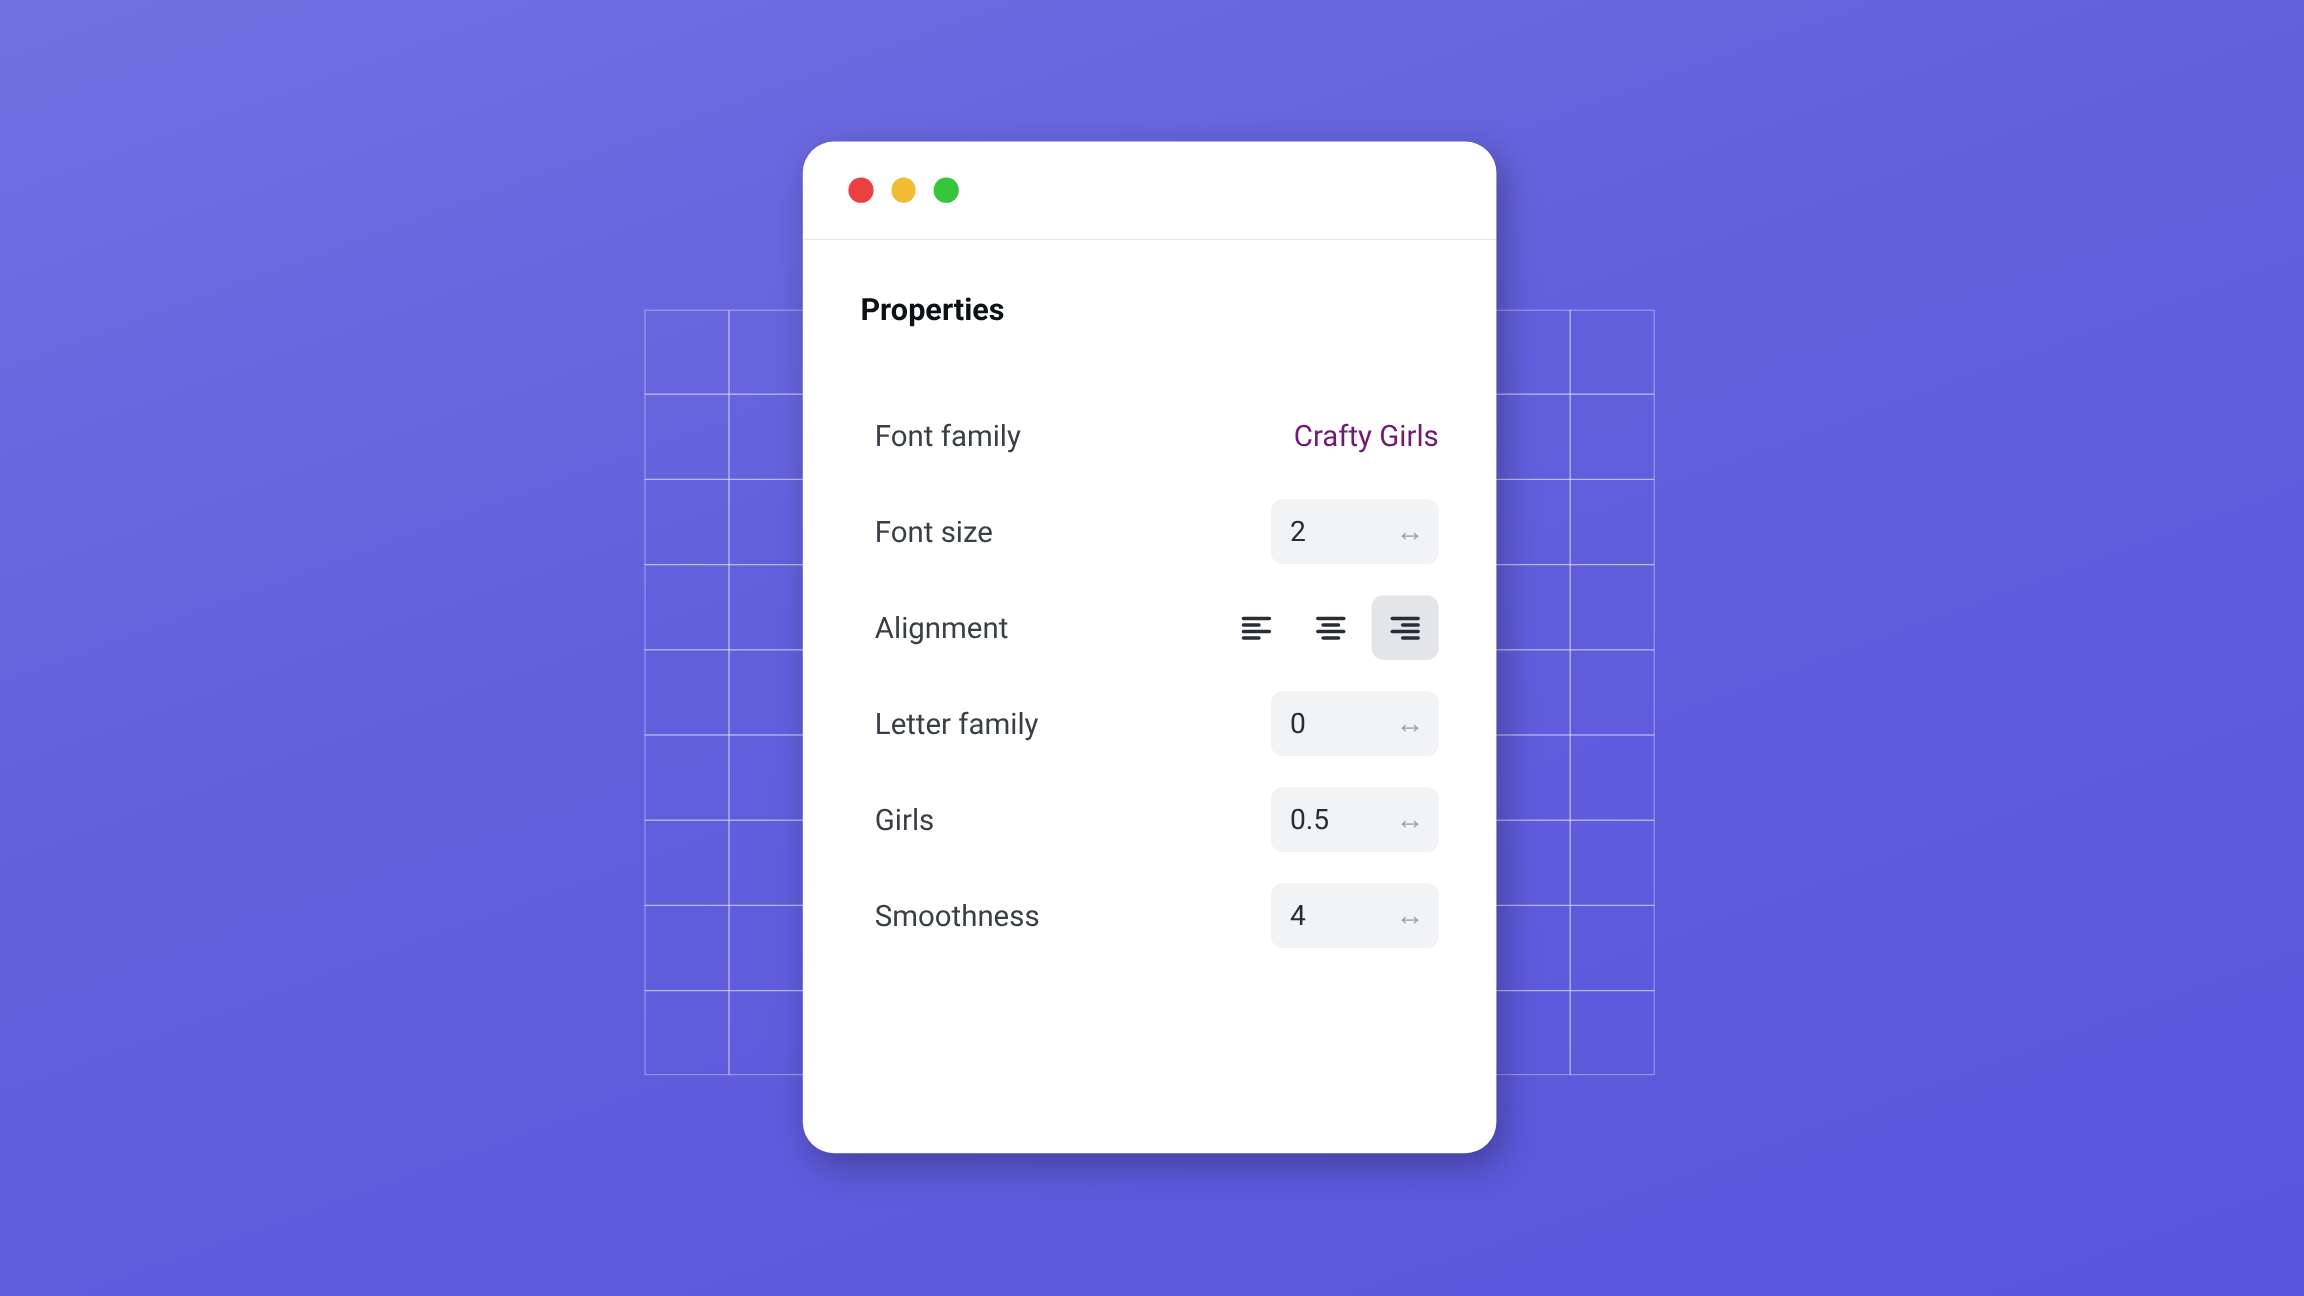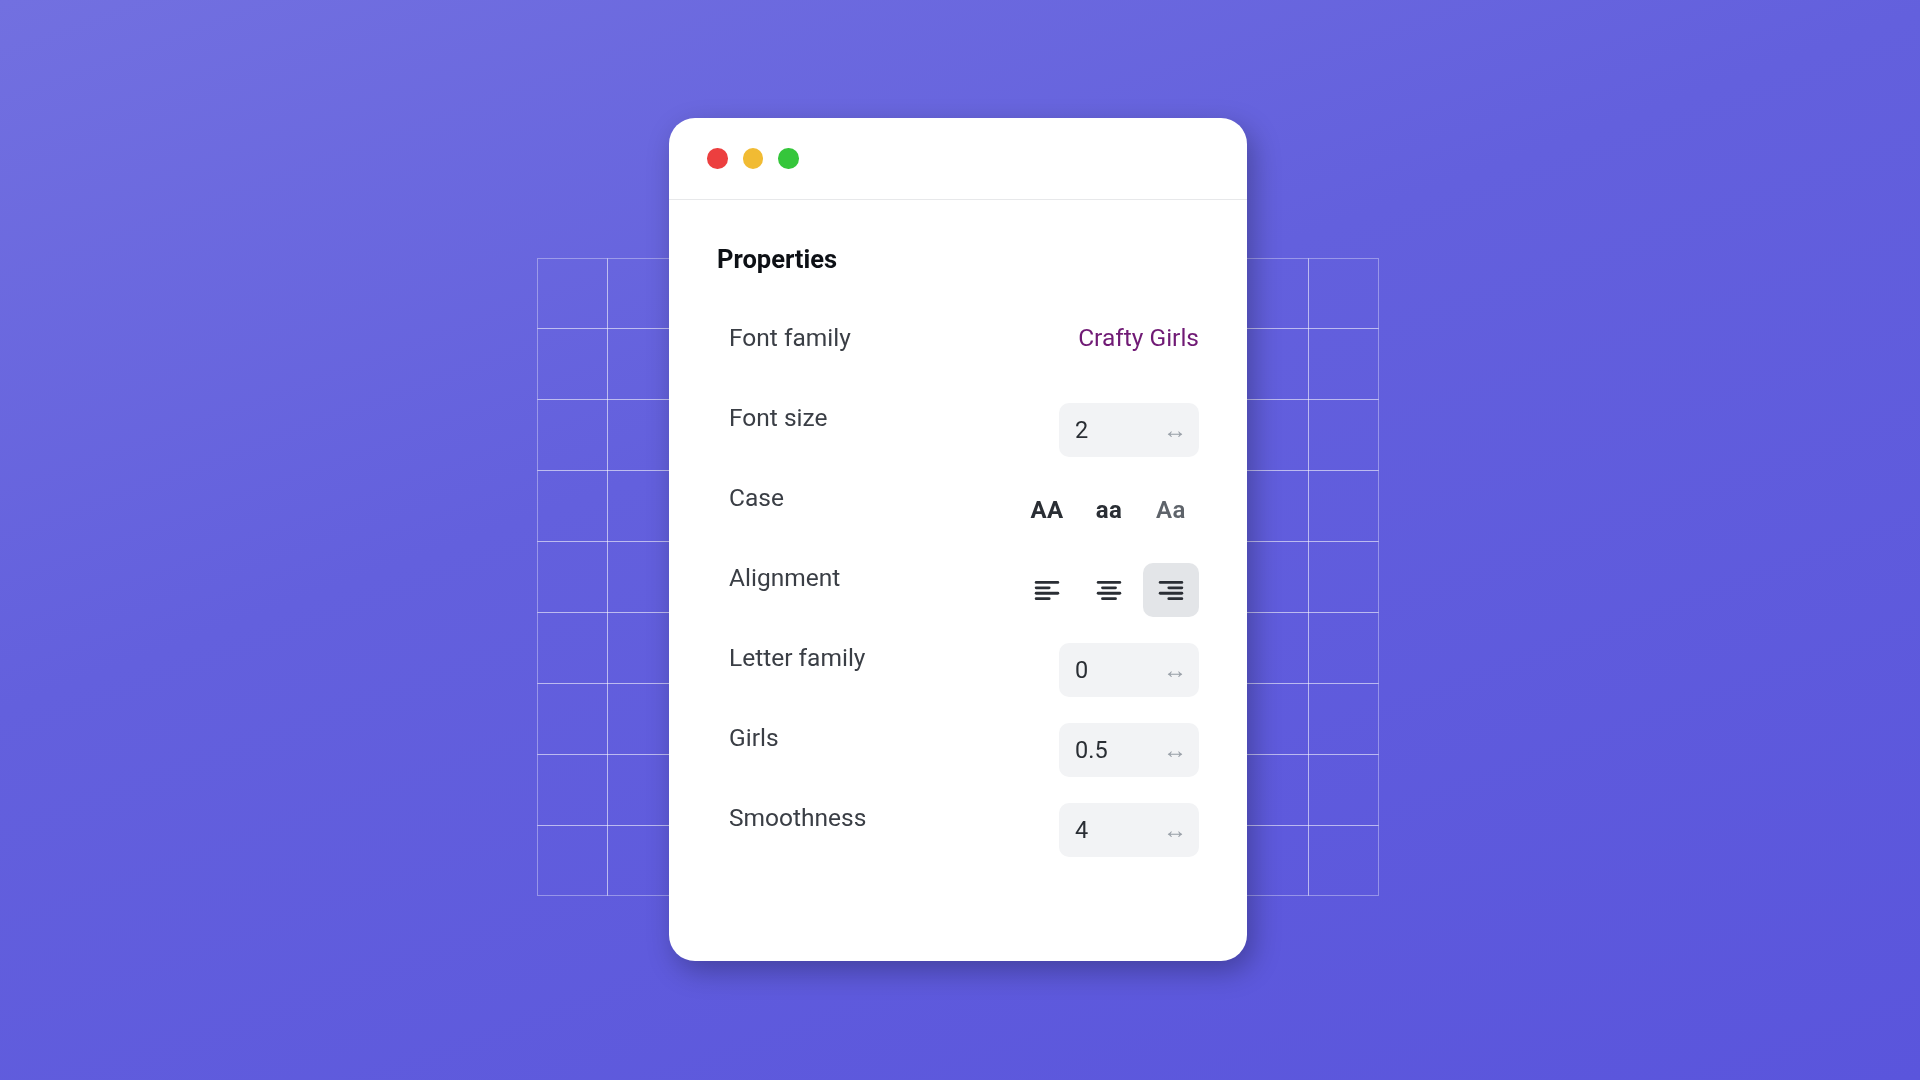--- a/index.html
+++ b/index.html
@@ -50,21 +50,21 @@
   padding: 44px 48px 0 48px;
 }
 .section-title {
   font-size: 25.5px;
   font-weight: 700;
   color: #0d1015;
   margin-bottom: 49px;
 }
 .row {
   display: flex;
-  align-items: flex-start;
+  align-items: center;
   justify-content: space-between;
   height: 80px;
 }
 .row-label {
   font-size: 24.5px;
   color: #3a3e45;
   padding-left: 12px;
 }
 .row-control { display:flex; align-items:center; }
 .font-family-value {
@@ -237,34 +237,20 @@
       <div class="row-label">Font size</div>
       <div class="row-control">
         <div class="num-field">
           <span class="val">2</span>
           <span class="drag-arrow">↔</span>
         </div>
       </div>
     </div>
 
 
-    <div class="row">
-      <div class="row-label">Case</div>
-      <div class="row-control icon-group">
-        <div class="icon-btn">
-          <span class="case-text">AA</span>
-        </div>
-        <div class="icon-btn">
-          <span class="case-text">aa</span>
-        </div>
-        <div class="icon-btn">
-          <span class="case-text case-mixed">Aa</span>
-        </div>
-      </div>
-    </div>
 
     <div class="row">
       <div class="row-label">Alignment</div>
       <div class="row-control icon-group">
         <div class="icon-btn">
           <svg width="26" height="22" viewBox="0 0 24 18" fill="none" stroke="currentColor" stroke-width="2.6" stroke-linecap="round">
               <line x1="2" y1="2" x2="22" y2="2"></line>
               <line x1="2" y1="7" x2="14" y2="7"></line>
               <line x1="2" y1="12" x2="22" y2="12"></line>
               <line x1="2" y1="17" x2="14" y2="17"></line>

